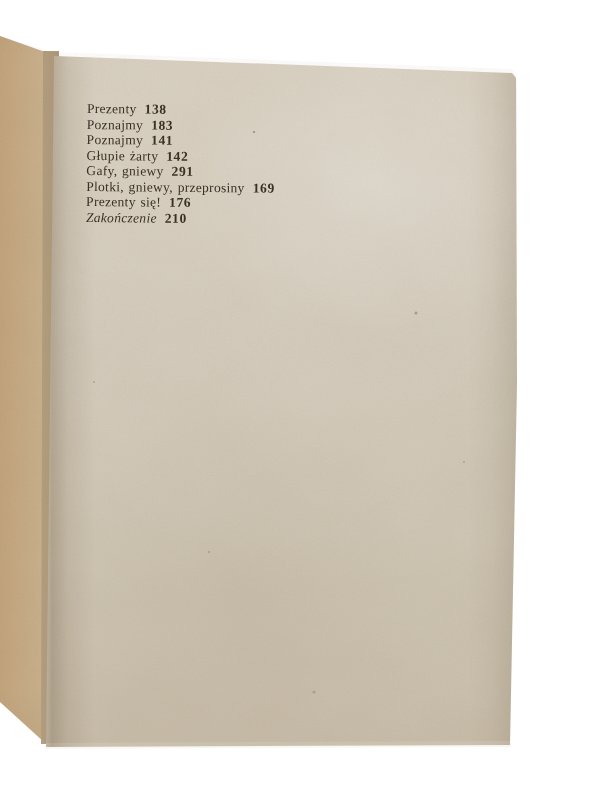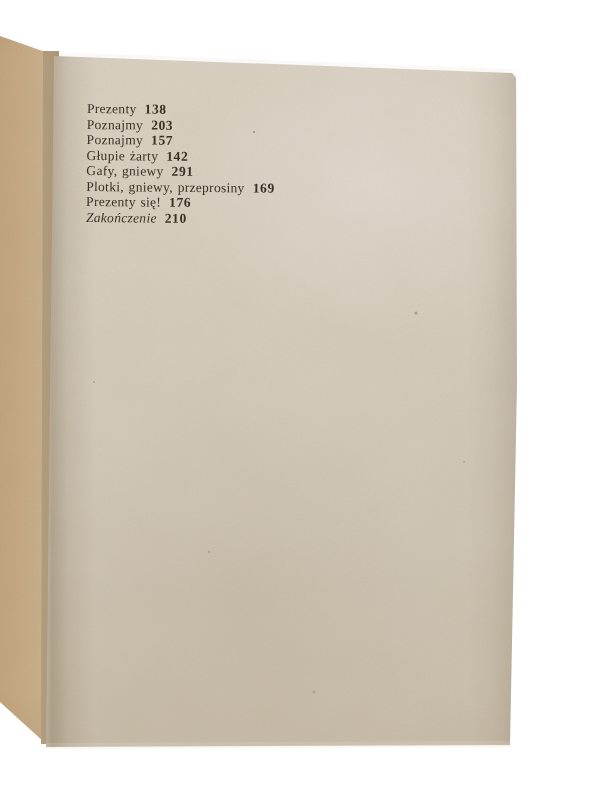--- a/index.html
+++ b/index.html
@@ -112,24 +112,24 @@
   <div class="left-page"></div>
 
   <div class="spine-fold"></div>
 
   <div class="right-page">
     <div class="toc">
         <div class="toc-row">
       <span class="toc-title">Prezenty</span><span class="toc-page">138</span>
     </div>
         <div class="toc-row">
-      <span class="toc-title">Poznajmy</span><span class="toc-page">203</span>
+      <span class="toc-title">Poznajmy</span><span class="toc-page">183</span>
     </div>
         <div class="toc-row">
-      <span class="toc-title">Poznajmy</span><span class="toc-page">157</span>
+      <span class="toc-title">Poznajmy</span><span class="toc-page">141</span>
     </div>
         <div class="toc-row">
       <span class="toc-title">Głupie żarty</span><span class="toc-page">142</span>
     </div>
         <div class="toc-row">
       <span class="toc-title">Gafy, gniewy</span><span class="toc-page">291</span>
     </div>
         <div class="toc-row">
       <span class="toc-title">Plotki, gniewy, przeprosiny</span><span class="toc-page">169</span>
     </div>

